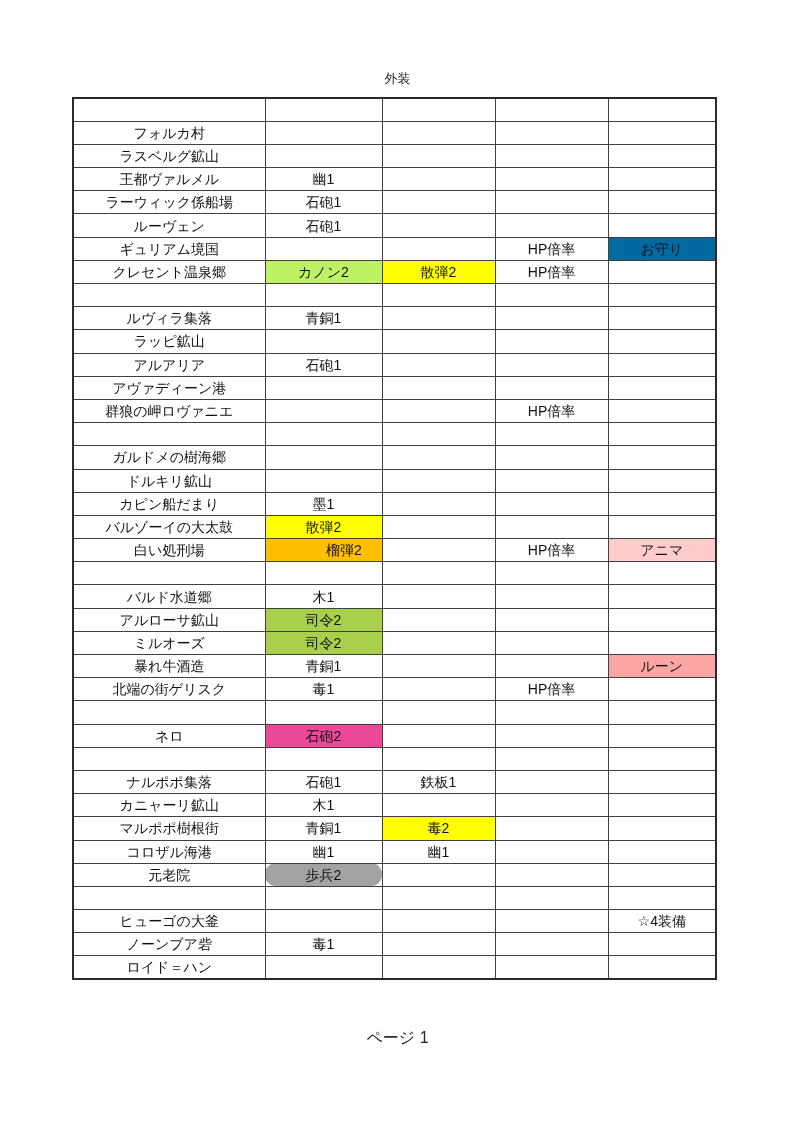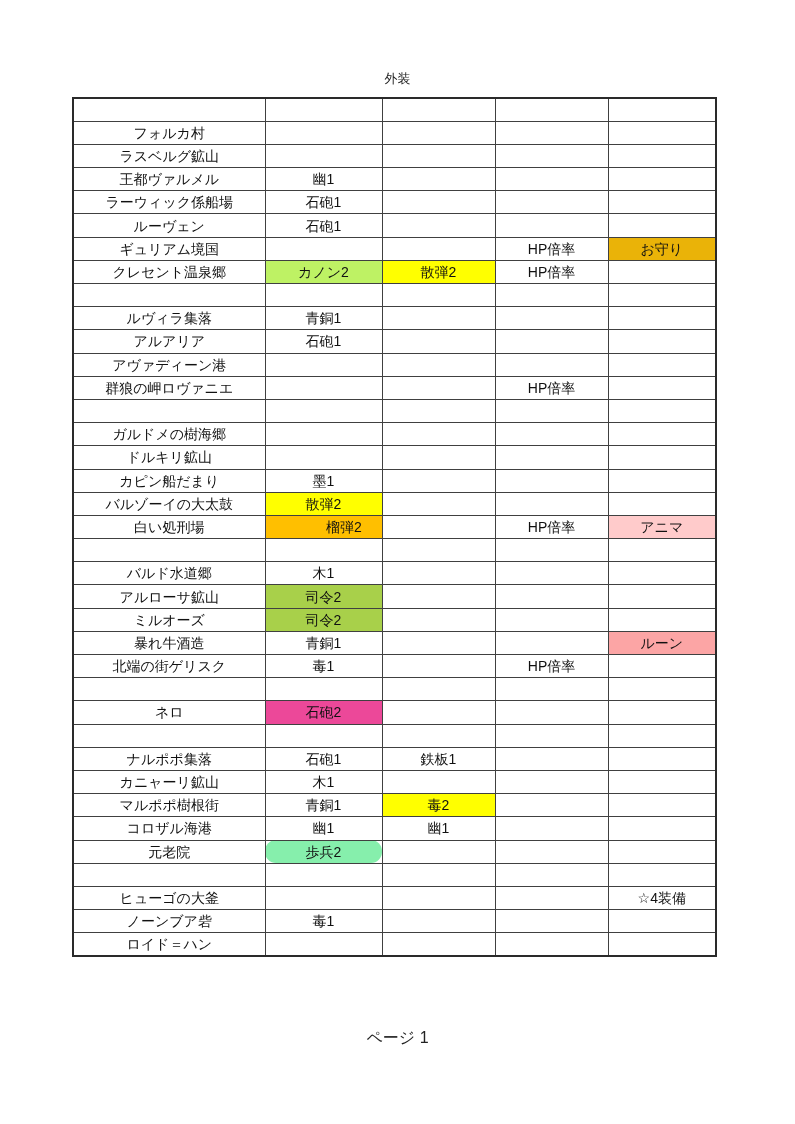--- a/index.html
+++ b/index.html
@@ -108,21 +108,21 @@
           <td>石砲1</td>
           <td></td>
           <td></td>
           <td></td>
         </tr>
         <tr>
           <td>ギュリアム境国</td>
           <td></td>
           <td></td>
           <td>HP倍率</td>
-          <td style="background-color: #eab308;">お守り</td>
+          <td style="background-color: #0369a1;">お守り</td>
         </tr>
         <tr>
           <td>クレセント温泉郷</td>
           <td style="background-color: #bef264;">カノン2</td>
           <td style="background-color: rgb(255, 255, 0);">散弾2</td>
           <td>HP倍率</td>
           <td></td>
         </tr>
         <tr>
           <td></td>
@@ -132,20 +132,27 @@
           <td></td>
         </tr>
         <tr>
           <td>ルヴィラ集落</td>
           <td>青銅1</td>
           <td></td>
           <td></td>
           <td></td>
         </tr>
         <tr>
+          <td>ラッピ鉱山</td>
+          <td></td>
+          <td></td>
+          <td></td>
+          <td></td>
+        </tr>
+        <tr>
           <td>アルアリア</td>
           <td>石砲1</td>
           <td></td>
           <td></td>
           <td></td>
         </tr>
         <tr>
           <td>アヴァディーン港</td>
           <td></td>
           <td></td>
@@ -287,21 +294,21 @@
         </tr>
         <tr>
           <td>コロザル海港</td>
           <td>幽1</td>
           <td>幽1</td>
           <td></td>
           <td></td>
         </tr>
         <tr>
           <td>元老院</td>
-          <td style="background-color: #86efac; border-radius: 11px;">歩兵2</td>
+          <td style="background-color: #a3a3a3; border-radius: 11px;">歩兵2</td>
           <td></td>
           <td></td>
           <td></td>
         </tr>
         <tr>
           <td></td>
           <td></td>
           <td></td>
           <td></td>
           <td></td>

